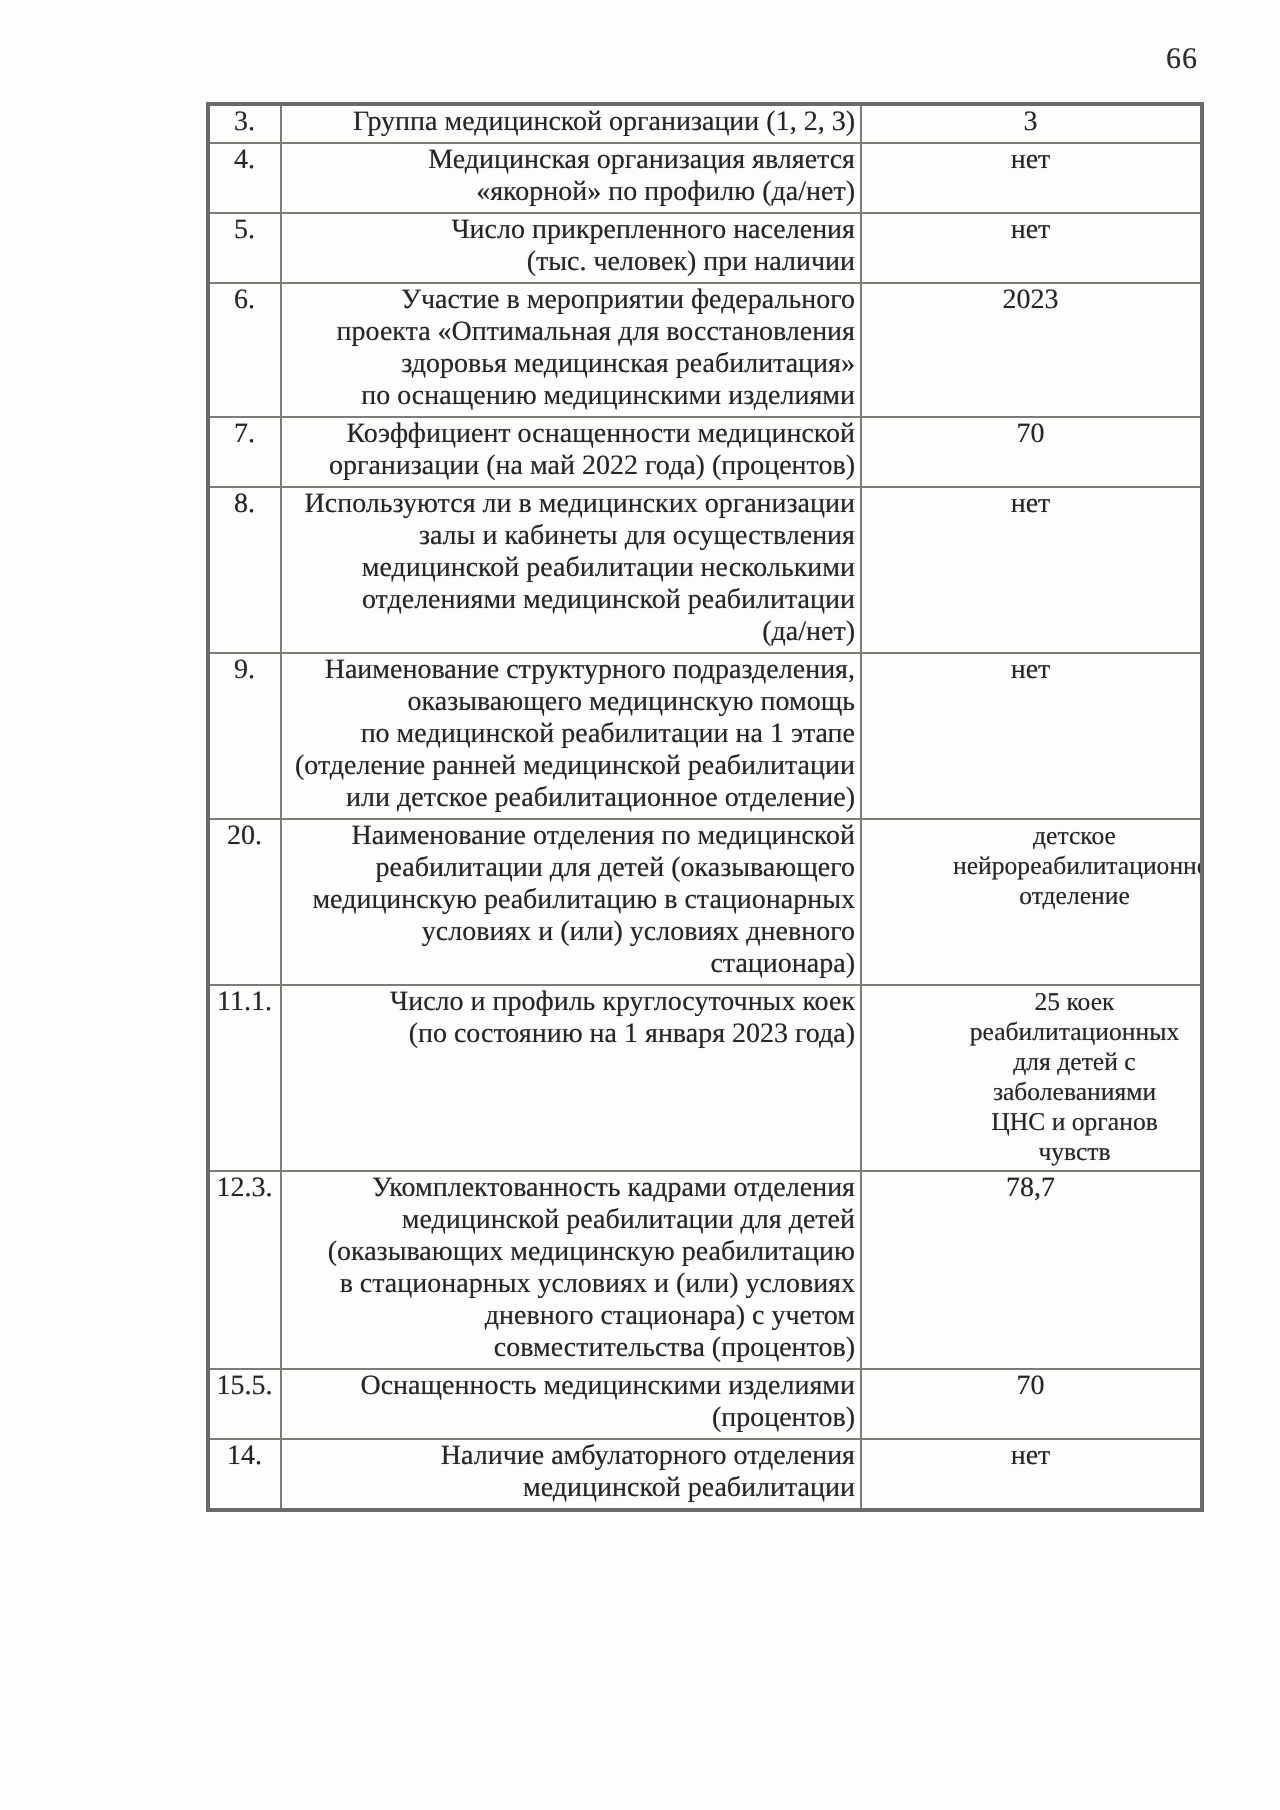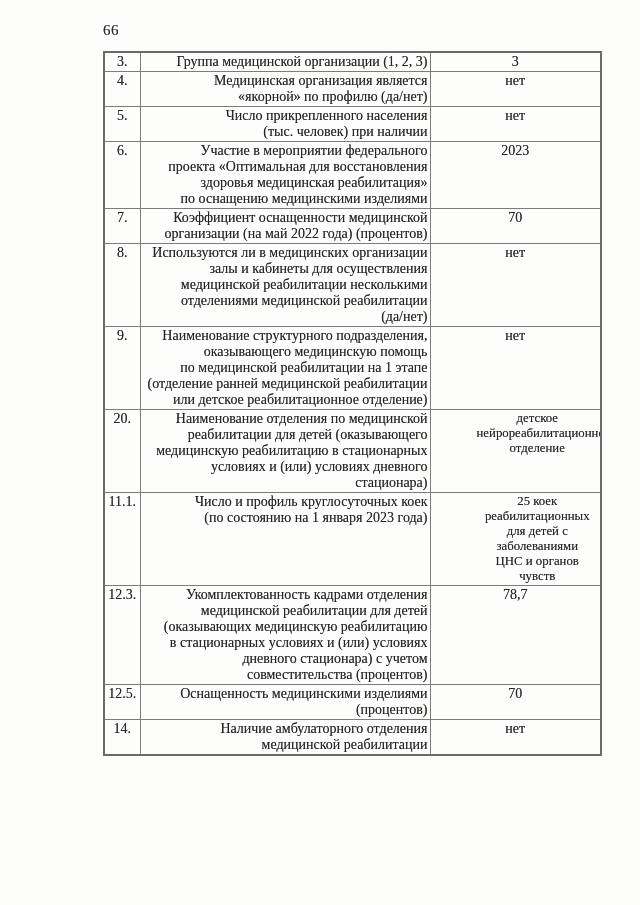--- a/index.html
+++ b/index.html
@@ -14,21 +14,21 @@
     width: 640px;
     height: 905px;
     background: #fdfdfb;
     overflow: hidden;
   }
   .page-number {
     position: absolute;
     top: 22px;
     left: 103px;
     width: 496px;
-    text-align: left;
+    text-align: right;
     font-size: 15px;
     color: #2c2c30;
     letter-spacing: 0.5px;
   }
   table.doc-table {
     position: absolute;
     top: 51px;
     left: 103px;
     width: 497px;
     border-collapse: collapse;
@@ -162,21 +162,21 @@
 медицинской реабилитации для детей
 (оказывающих медицинскую реабилитацию
 в стационарных условиях и (или) условиях
 дневного стационара) с учетом
 совместительства (процентов)</td>
     <td class="a">78,7</td>
   </tr>
 
 
   <tr>
-    <td class="num">12.5.</td>
+    <td class="num">15.5.</td>
     <td class="q">Оснащенность медицинскими изделиями
 (процентов)</td>
     <td class="a">70</td>
   </tr>
 
   <tr>
     <td class="num">14.</td>
     <td class="q">Наличие амбулаторного отделения
 медицинской реабилитации</td>
     <td class="a">нет</td>

